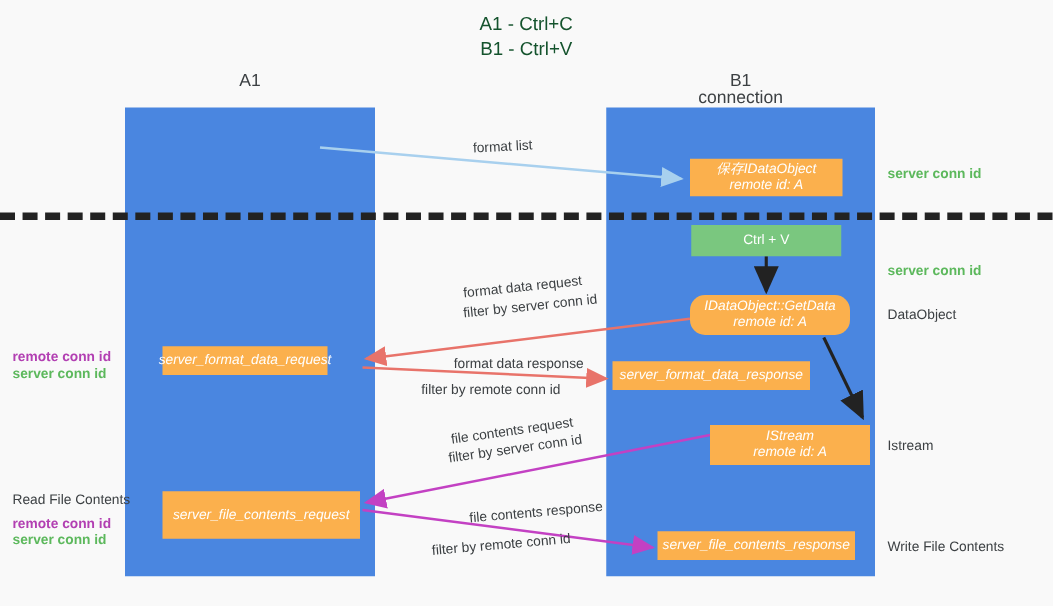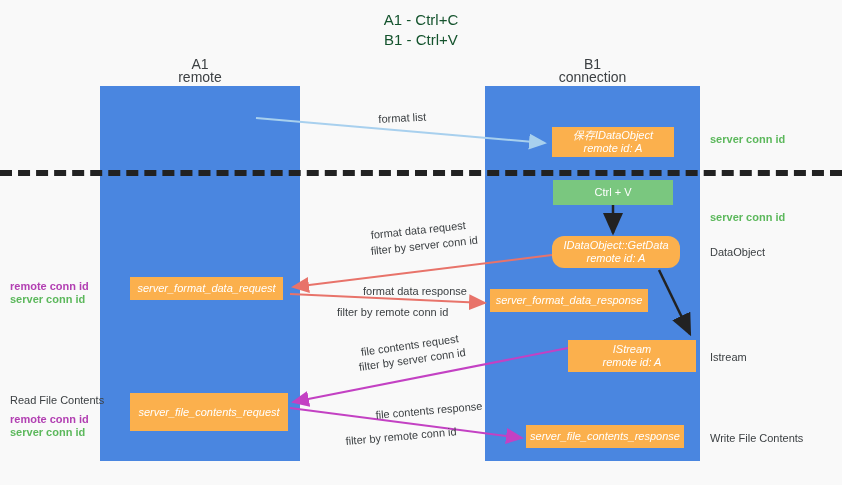--- a/index.html
+++ b/index.html
@@ -54,21 +54,20 @@
 
 <div id="stage">
 
   <div class="title">
     <div>A1 - Ctrl+C</div>
     <div>B1 - Ctrl+V</div>
   </div>
 
   <div class="lane-head" style="left:100px;top:58px;width:200px;">
     <div>A1</div>
-    <div>remote</div>
   </div>
   <div class="lane-head" style="left:485px;top:58px;width:215px;">
     <div>B1</div>
     <div>connection</div>
   </div>
 
   <div class="lane" style="left:100px;top:86px;width:200px;height:375px;"></div>
   <div class="lane" style="left:485px;top:86px;width:215px;height:375px;"></div>
 
   <svg class="overlay" viewBox="0 0 842 485">
@@ -115,21 +114,21 @@
   <div class="box orange" style="left:552px;top:236px;width:128px;height:32px;flex-direction:column;border-radius:12px;">
     <span>IDataObject::GetData</span>
     <span>remote id: A</span>
   </div>
 
   <div class="box orange" style="left:568px;top:340px;width:128px;height:32px;flex-direction:column;">
     <span>IStream</span>
     <span>remote id: A</span>
   </div>
 
-  <div class="box orange" style="left:130px;top:277px;width:153px;height:23px;">
+  <div class="box orange" style="left:130px;top:277px;width:132px;height:23px;">
     <span>server_format_data_request</span>
   </div>
 
   <div class="box orange" style="left:490px;top:289px;width:158px;height:23px;">
     <span>server_format_data_response</span>
   </div>
 
   <div class="box orange" style="left:130px;top:393px;width:158px;height:38px;">
     <span>server_file_contents_request</span>
   </div>

